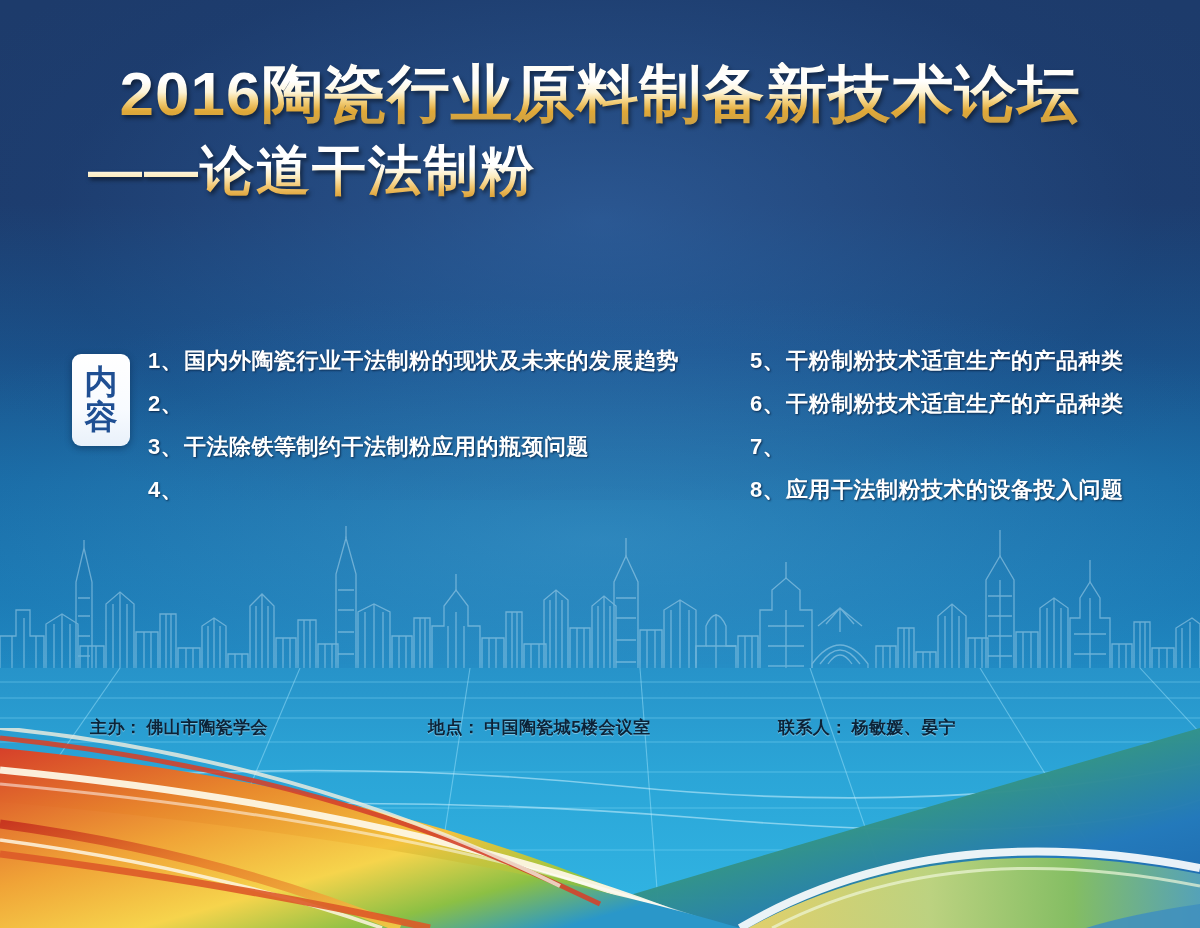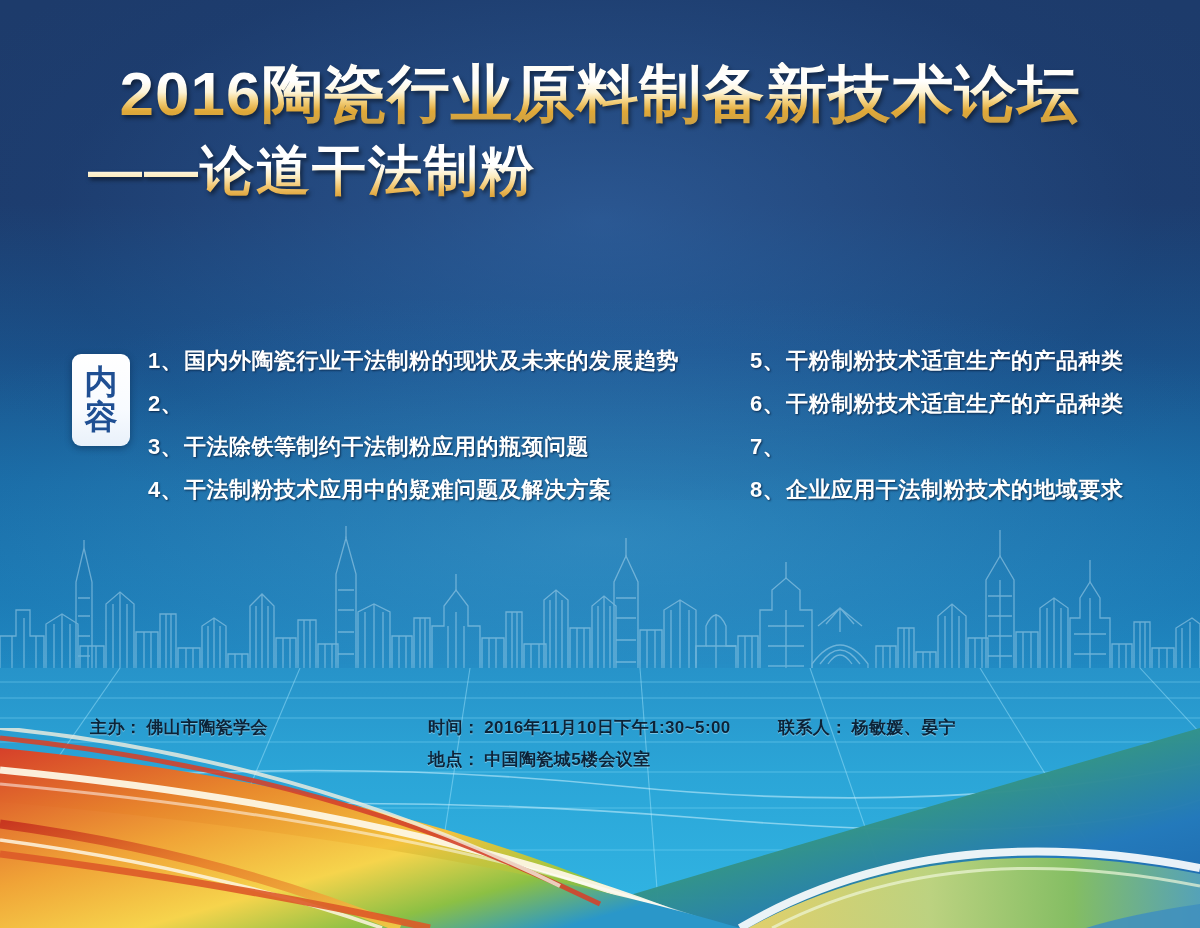--- a/index.html
+++ b/index.html
@@ -443,57 +443,53 @@
         </div>
         <div class="item">
           <span class="item-num">2、</span>
         </div>
         <div class="item">
           <span class="item-num">3、</span>
           <span>干法除铁等制约干法制粉应用的瓶颈问题</span>
         </div>
         <div class="item">
           <span class="item-num">4、</span>
-          <span>干法制粉技术应用中的疑难问题及解决方案</span>
         </div>
       </div>
 
       <div class="col right">
         <div class="item">
           <span class="item-num">5、</span>
           <span>干粉制粉技术适宜生产的产品种类</span>
         </div>
         <div class="item">
           <span class="item-num">6、</span>
           <span>干粉制粉技术适宜生产的产品种类</span>
         </div>
         <div class="item">
           <span class="item-num">7、</span>
         </div>
         <div class="item">
           <span class="item-num">8、</span>
-          <span>企业应用干法制粉技术的地域要求</span>
+          <span>应用干法制粉技术的设备投入问题</span>
         </div>
       </div>
     </div>
   </div>
 
   <div class="footer">
 
     <div class="fcol c1">
       <div class="frow">
         <span class="lbl">主办：</span><span>佛山市陶瓷学会</span>
       </div>
     </div>
 
     <div class="fcol c2">
       <div class="frow">
-        <span class="lbl">时间：</span><span>2016年11月10日下午1:30~5:00</span>
-      </div>
-      <div class="frow">
         <span class="lbl">地点：</span><span>中国陶瓷城5楼会议室</span>
       </div>
     </div>
 
     <div class="fcol c3">
       <div class="frow">
         <span class="lbl">联系人：</span><span>杨敏媛、晏宁</span>
       </div>
     </div>
   </div>

